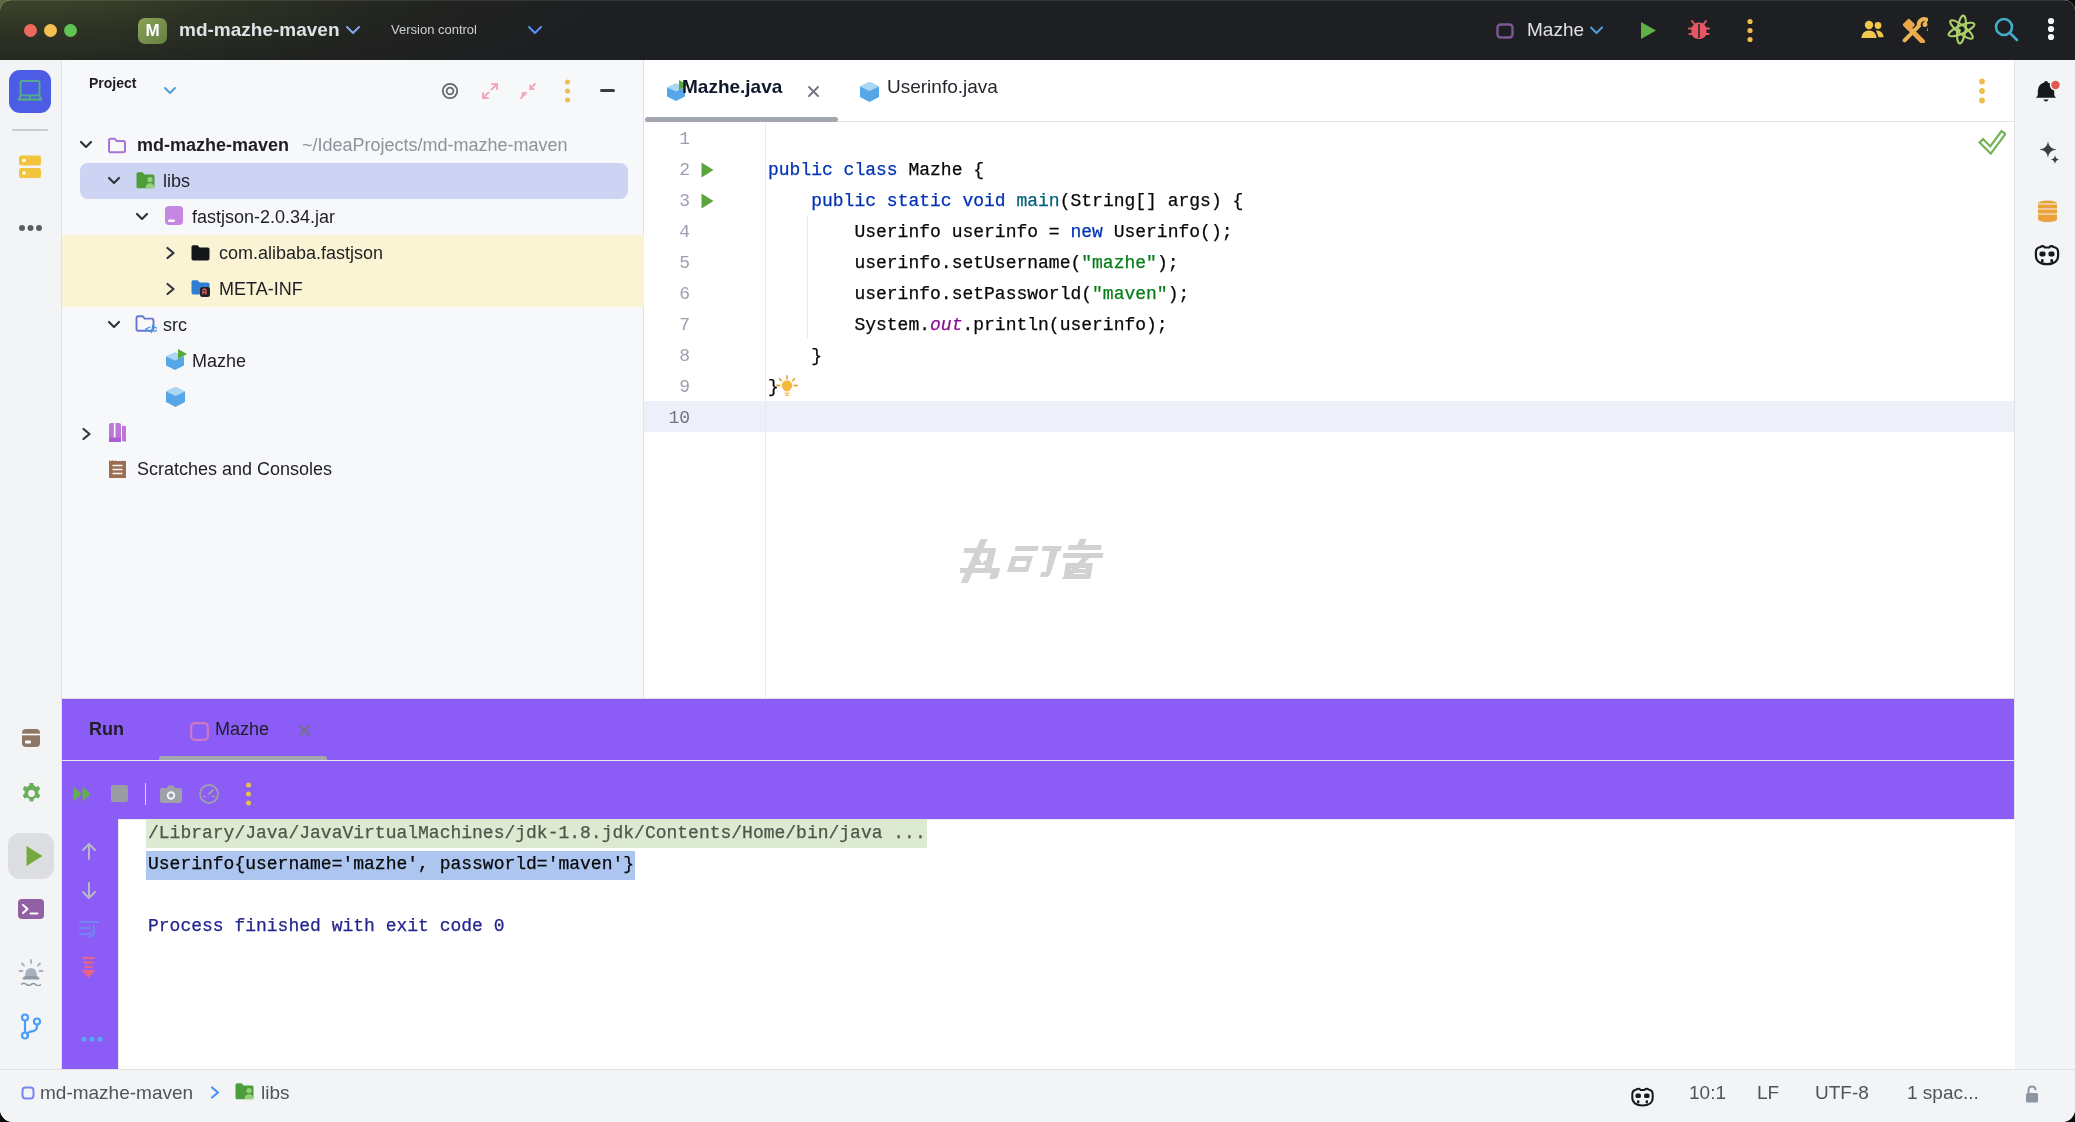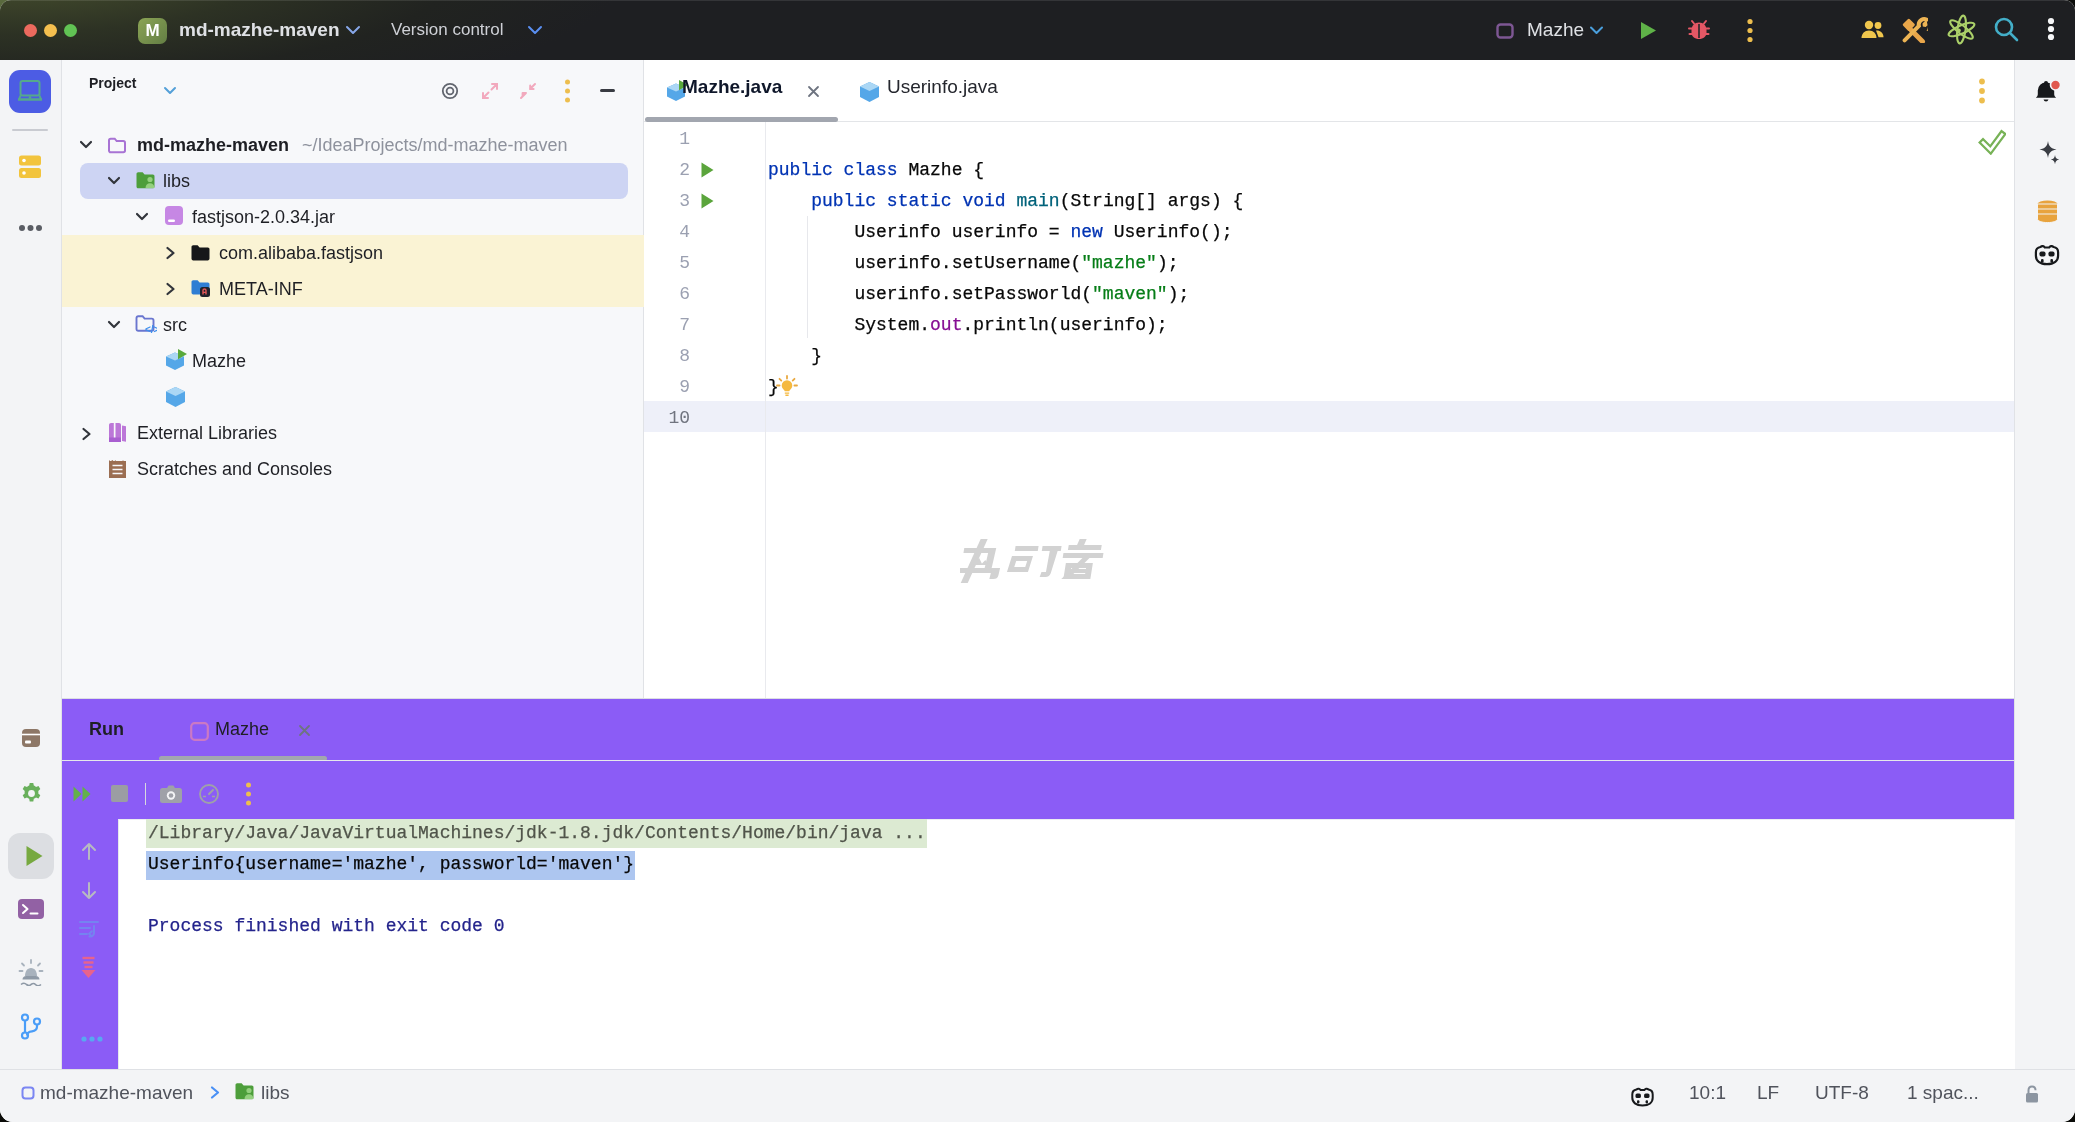--- a/index.html
+++ b/index.html
@@ -5,38 +5,38 @@
 body{width:2075px;height:1122px;background:#0b0c09;font-family:"Liberation Sans",sans-serif;overflow:hidden}
 .abs{position:absolute}
 #backdrop{position:absolute;inset:0;background:#0b0c09}
 #green-corner{position:absolute;left:0;top:0;width:40px;height:40px;background:#5a6a3e}
 #win{position:absolute;inset:0;border-radius:11px 11px 13px 13px;overflow:hidden;background:#ffffff}
 
 #titlebar{position:absolute;left:0;top:0;width:2075px;height:60px;
  background:radial-gradient(620px 150px at 10px -30px,#4a532f 0%,#2d3224 42%,#212320 72%,#1e1f22 100%);box-shadow:inset 0 1px 0 rgba(255,255,255,.10)}
 .tl{position:absolute;top:24px;width:13px;height:13px;border-radius:50%}
 #tb-title{position:absolute;left:179px;top:0;height:60px;line-height:60px;color:#dfe1e5;font-weight:bold;font-size:19px}
-#tb-vc{position:absolute;left:391px;top:0;height:68px;line-height:60px;color:#ced0d6;font-size:17px}
+#tb-vc{position:absolute;left:391px;top:0;height:68px;line-height:60px;color:#ced0d6;font-size:13px}
 #tb-mazhe{position:absolute;left:1527px;top:0;height:60px;line-height:60px;color:#dfe1e5;font-size:19px}
 #mbadge{position:absolute;left:138px;top:18px;width:29px;height:26px;border-radius:7px;
  background:linear-gradient(135deg,#8ba455,#637e44);color:#fff;font-weight:bold;font-size:17px;text-align:center;line-height:26px}
 
 #leftstripe{position:absolute;left:0;top:60px;width:62px;height:1009px;background:#f3f4f6;border-right:1px solid #e0e2e6;box-sizing:border-box}
 
 #project{position:absolute;left:62px;top:60px;width:582px;height:638px;background:#f7f8fa;border-right:1px solid #e0e2e6;box-sizing:border-box}
 .row{position:absolute;left:0;width:582px;height:36px;line-height:36px;font-size:18px;color:#1e1f24}
 
 #editor{position:absolute;left:644px;top:60px;width:1370px;height:638px;background:#fff}
 #tabbar{position:absolute;left:0;top:0;width:1370px;height:62px;background:#fff;border-bottom:1px solid #e3e5e8;box-sizing:border-box}
 #tab-underline{position:absolute;left:1px;top:57px;width:193px;height:5px;background:#a2a6af;border-radius:3px}
 #gutter-sep{position:absolute;left:121px;top:62px;width:1px;height:576px;background:#e9eaee}
 #line10band{position:absolute;left:0;top:341px;width:1370px;height:31px;background:#eef0f9}
 #gutter{position:absolute;left:5px;top:63.5px;width:41px;text-align:right;font:18px/31px "Liberation Mono",monospace;color:#9ba0b1;white-space:pre}
 #code{position:absolute;left:124px;top:63.5px;font:18px/31px "Liberation Mono",monospace;color:#080808;white-space:pre;-webkit-text-stroke:.25px}
-.kw{color:#0033b3}.str{color:#067d17}.mth{color:#00627a}.fld{color:#871094;}
+.kw{color:#0033b3}.str{color:#067d17}.mth{color:#00627a}.fld{color:#871094;font-style:italic}
 #indent-guide{position:absolute;left:163px;top:156px;width:1px;height:122px;background:#e7e8ec}
 
 #rightstripe{position:absolute;left:2014px;top:60px;width:61px;height:1009px;background:#f3f4f6;border-left:1px solid #e0e2e6;box-sizing:border-box}
 
 #runpanel{position:absolute;left:62px;top:698px;width:1952px;height:371px;background:#8b5cf6;border-top:1px solid #dcdee3;box-sizing:border-box}
 #run-tab-underline{position:absolute;left:97px;top:57px;width:168px;height:5px;background:#a2a6af;border-radius:3px}
 #console{position:absolute;left:56px;top:120px;width:1896px;height:251px;background:#fff}
 #console pre{position:absolute;left:29px;top:-2.5px;margin:0;font:18px/31px "Liberation Mono",monospace;color:#080808;-webkit-text-stroke:.25px}
 
 #statusbar{position:absolute;left:0;top:1069px;width:2075px;height:53px;background:#f3f4f6;border-top:1px solid #dfe1e5;box-sizing:border-box;font-size:19px;color:#50535c}
@@ -271,21 +271,20 @@
   </svg>
 
   <svg class="abs" style="left:19px;top:367px" width="11" height="14" viewBox="0 0 11 14">
         <path d="M2.5 2l6 5-6 5" fill="none" stroke="#32353b" stroke-width="2.2" stroke-linecap="round" stroke-linejoin="round"></path>
       </svg>
   <svg class="abs" style="left:45px;top:361px" width="21" height="23" viewBox="0 0 21 23">
         <path d="M2 21V4c0-1.2.9-2 2-2h2.8v19zM8.5 21V2H12c1.2 0 2 .8 2 2v17z" fill="#bc77d8"></path>
         <path d="M15 4.5l4 .8v15.5l-4-.8z" fill="#bc77d8"></path>
         <rect x="2" y="16.5" width="12" height="4.5" fill="#a95fd0"></rect>
       </svg>
-  <div class="row" style="left:75px;top:355px">External Libraries</div>
 
   <svg class="abs" style="left:45px;top:399px" width="21" height="21" viewBox="0 0 21 21">
         <path d="M2 2h17v17H2z" fill="#9b6e52"></path>
         <path d="M2 2.5v16l1.6-1.4 1.7 1.4 1.7-1.4 1.7 1.4V1.1L7 2.5 5.3 1.1 3.6 2.5 2 1.1zM19 2.5v16l-1.6-1.4-1.7 1.4V1.1l1.7 1.4z" fill="#9b6e52"></path>
         <g stroke="#f7f8fa" stroke-width="1.7">
           <path d="M5.5 6.5h10M5.5 10.5h10M5.5 14.5h10"></path>
         </g>
       </svg>
   <div class="row" style="left:75px;top:391px">Scratches and Consoles</div>
 </div>

